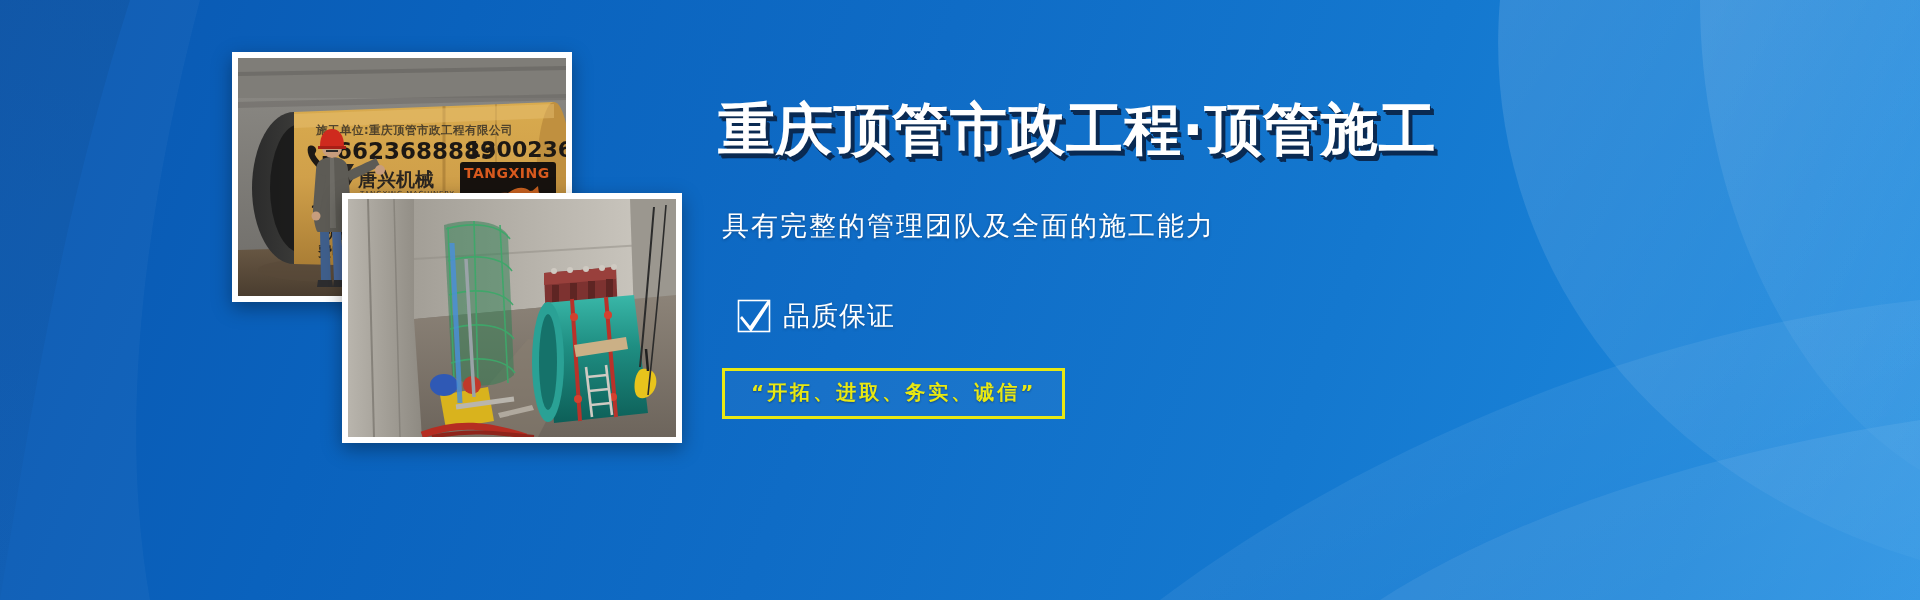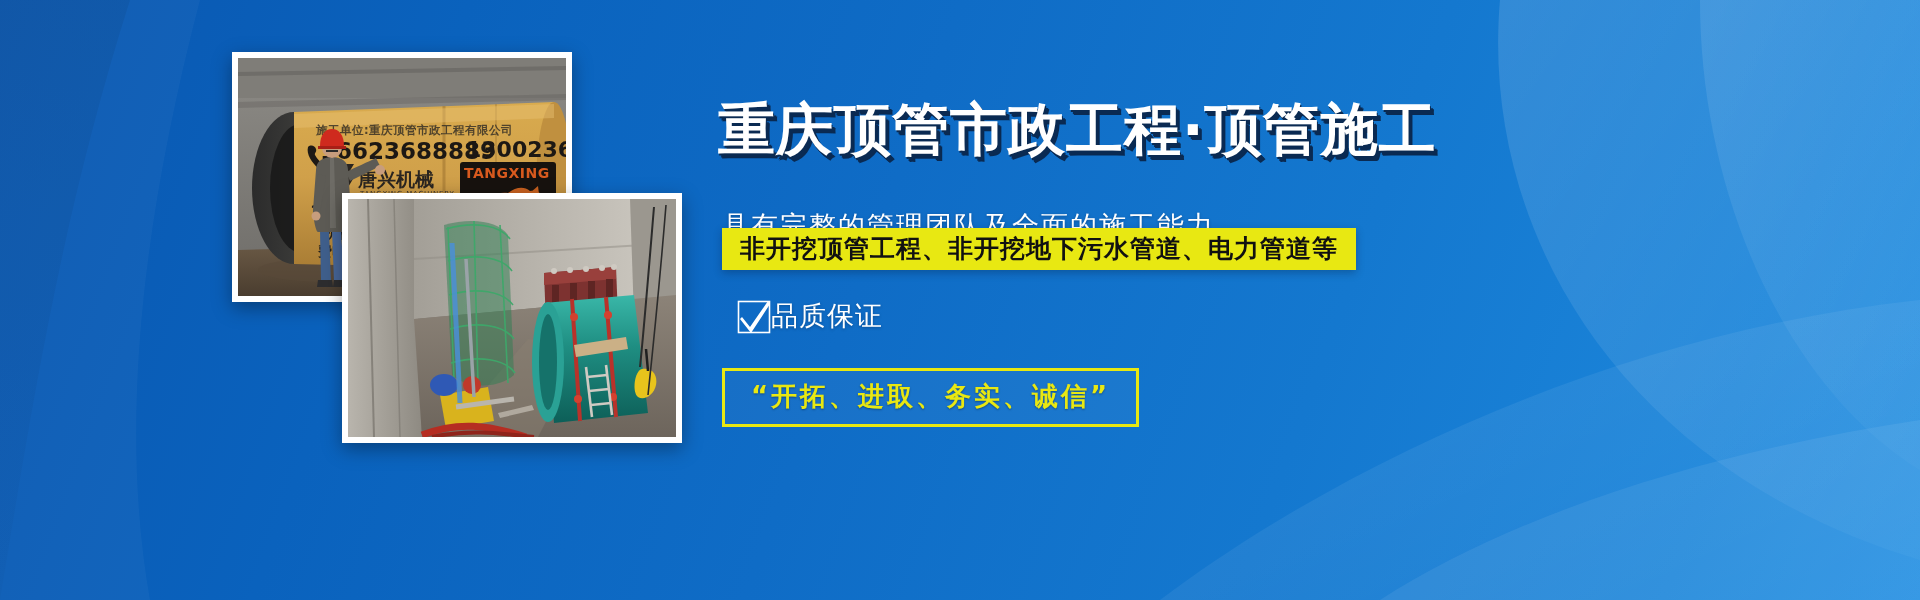--- a/index.html
+++ b/index.html
@@ -52,36 +52,36 @@
     background:#e8e812;
     color:#111111;
     font-size:25px;font-weight:bold;letter-spacing:1px;
     padding:0 18px;white-space:nowrap;
     box-shadow:0 3px 8px rgba(0,25,60,.30);
   }
   .features{
     position:absolute;left:6px;top:298px;
     display:flex;align-items:center;gap:58px;white-space:nowrap;
   }
-  .feature{display:flex;align-items:flex-end;padding-left:13px;}
+  .feature{display:flex;align-items:center;gap:12px;padding-left:13px;}
   .check-icon{position:relative;width:34px;height:34px;display:block;}
   .check-icon svg{display:block;width:34px;height:34px;}
   .feature-label{
     font-size:27px;color:#ffffff;letter-spacing:1px;
     text-shadow:0 1px 3px rgba(0,20,50,.35);
   }
   .slogan{
     position:absolute;left:4px;top:368px;
     border:3px solid #e8e812;
     padding:8px 26px 10px 26px;
     display:inline-block;white-space:nowrap;
     background:rgba(255,255,255,.04);
   }
   .slogan-text{
-    font-size:26px;color:#e8e812;font-weight:bold;letter-spacing:3px;
+    font-size:20px;color:#e8e812;font-weight:bold;letter-spacing:3px;
     text-shadow:0 1px 2px rgba(0,25,60,.45);
   }
 </style>
 </head>
 <body>
 
 <div class="banner">
 
   <svg class="bg-svg" viewBox="0 0 1920 600" preserveAspectRatio="none">
     <defs>
@@ -304,21 +304,20 @@
       </svg>
     </div>
   </div>
 
   <div class="content">
 
     <div class="headline">重庆顶管市政工程·顶管施工</div>
 
     <div class="subhead">具有完整的管理团队及全面的施工能力</div>
 
-    <div class="yellow-bar">非开挖顶管工程、非开挖地下污水管道、电力管道等</div>
 
     <div class="features">
 
       <div class="feature">
         <span class="check-icon">
           <svg viewBox="0 0 34 34">
             <rect x="1.5" y="1.5" width="31" height="31" fill="none" stroke="#ffffff" stroke-width="1.6"></rect>
             <path d="M5,17 L13,27 L31,1 L33,4 L14,33 L3,19 Z" fill="#ffffff"></path>
           </svg>
         </span>

